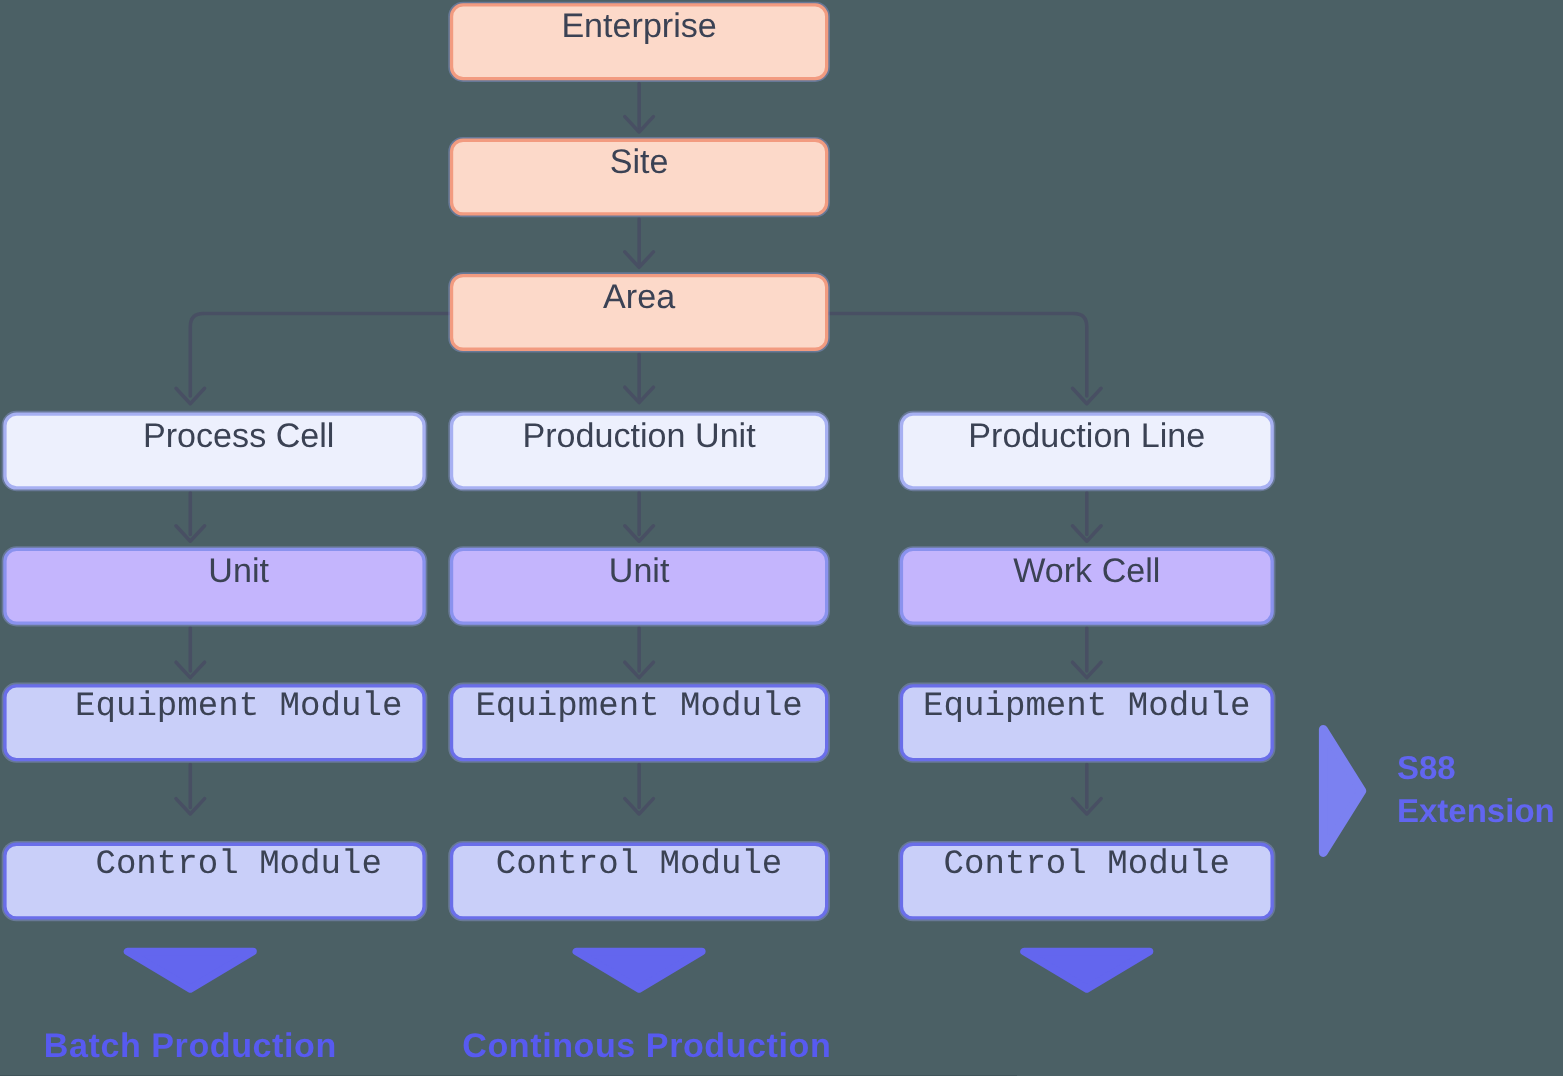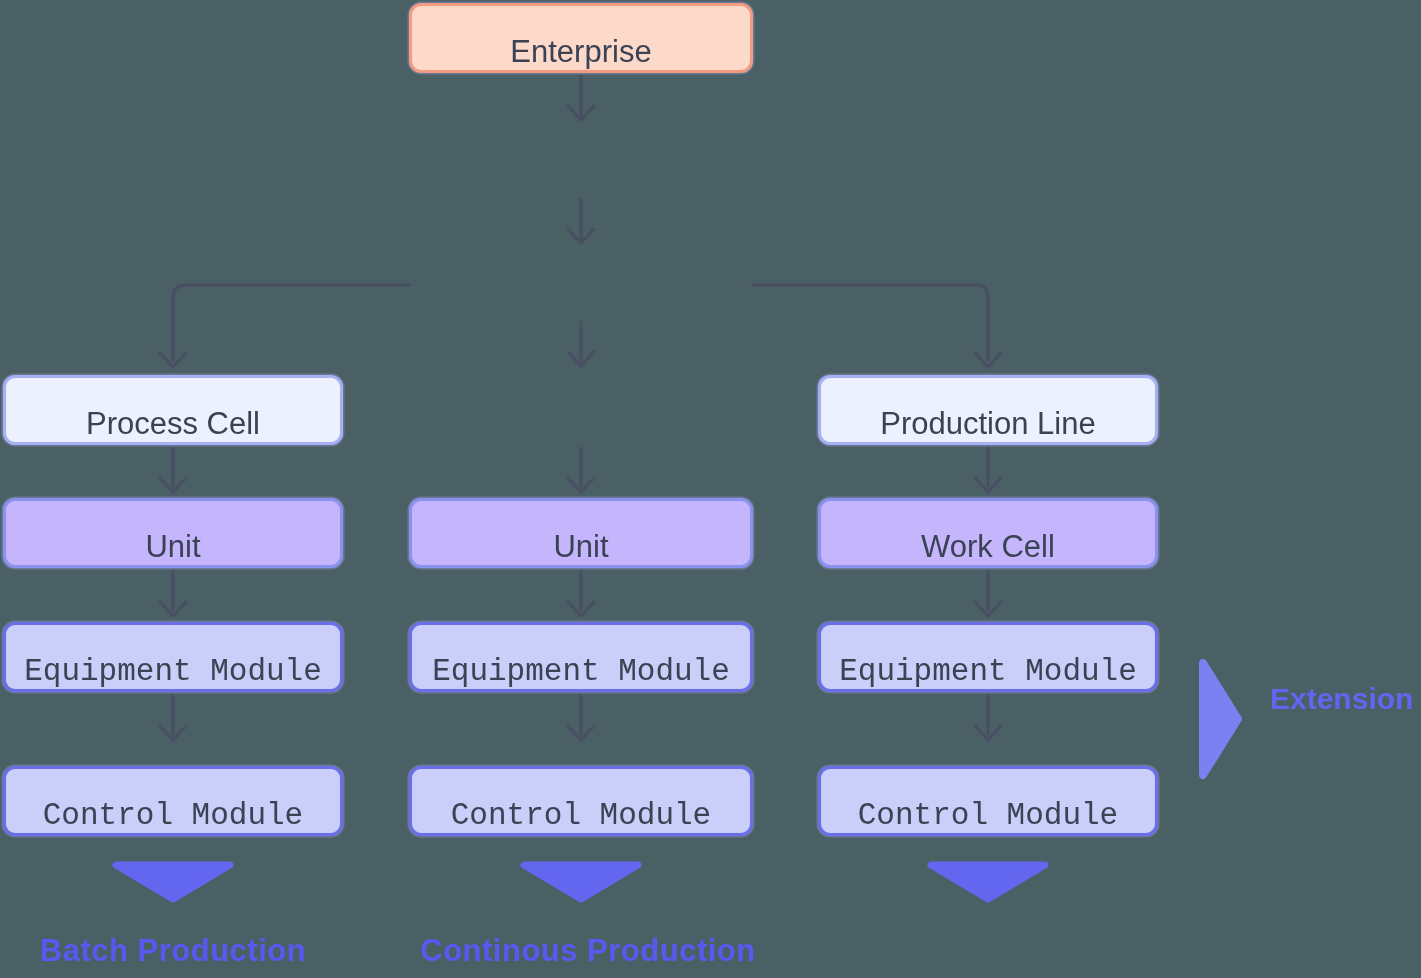--- a/index.html
+++ b/index.html
@@ -17,34 +17,34 @@
     width: 1421px;
     height: 978px;
     pointer-events: none;
   }
   .node {
     position: absolute;
     height: 64px;
     border-radius: 12px;
     border: 3px solid;
     display: flex;
-    align-items: flex-end;
+    align-items: flex-start;
     justify-content: center;
     font-size: 31px;
     color: #3b4254;
     box-shadow: 0 0 0 1.5px rgba(160,168,246,0.35);
     box-sizing: content-box;
   }
   .node.peach   { background: #fcd9c9; border-color: #f29b80; }
   .node.lvl2    { background: #edf0fd; border-color: #a7b0f2; }
   .node.lvl3    { background: #c4b5fd; border-color: #8a92ee; }
   .node.module  { background: #c9cff9; border-color: #6a6ee9; font-family: Liberation Mono, monospace; }
 
   .col-mid   { left: 409px; width: 338px; }
-  .col-left  { left: 3px;   width: 334px; }
+  .col-left  { left: 3px;   width: 334px; padding-left: 44px; }
   .col-right { left: 818px; width: 334px; }
 
   .row-enterprise { top: 3px; }
   .row-site       { top: 126px; }
   .row-area       { top: 249px; }
   .row2 { top: 375px; }
   .row3 { top: 498px; }
   .row4 { top: 622px; }
   .row5 { top: 766px; }
 
@@ -125,34 +125,43 @@
     </g>
 
     <g fill="#7b81f1" stroke="#7b81f1" stroke-width="8" stroke-linejoin="round">
       <polygon points="1203,663 1238,719 1203,775"></polygon>
     </g>
   </svg>
 
   <div class="node peach col-mid row-enterprise">
     <span>Enterprise</span>
   </div>
+  <div class="node peach col-mid row-site">
+    <span>Site</span>
+  </div>
+  <div class="node peach col-mid row-area">
+    <span>Area</span>
+  </div>
 
   <div class="node lvl2 col-left row2">
     <span>Process Cell</span>
   </div>
   <div class="node lvl3 col-left row3">
     <span>Unit</span>
   </div>
   <div class="node module col-left row4">
     <span>Equipment Module</span>
   </div>
   <div class="node module col-left row5">
     <span>Control Module</span>
   </div>
 
+  <div class="node lvl2 col-mid row2">
+    <span>Production Unit</span>
+  </div>
   <div class="node lvl3 col-mid row3">
     <span>Unit</span>
   </div>
   <div class="node module col-mid row4">
     <span>Equipment Module</span>
   </div>
   <div class="node module col-mid row5">
     <span>Control Module</span>
   </div>
 
@@ -166,16 +175,17 @@
     <span>Equipment Module</span>
   </div>
   <div class="node module col-right row5">
     <span>Control Module</span>
   </div>
 
   <div class="footer-label footer-batch">Batch Production</div>
   <div class="footer-label footer-continuous">Continous Production</div>
 
   <div class="s88-label">
+    <div>S88</div>
     <div>Extension</div>
   </div>
 
 </div>
 
 </body></html>

